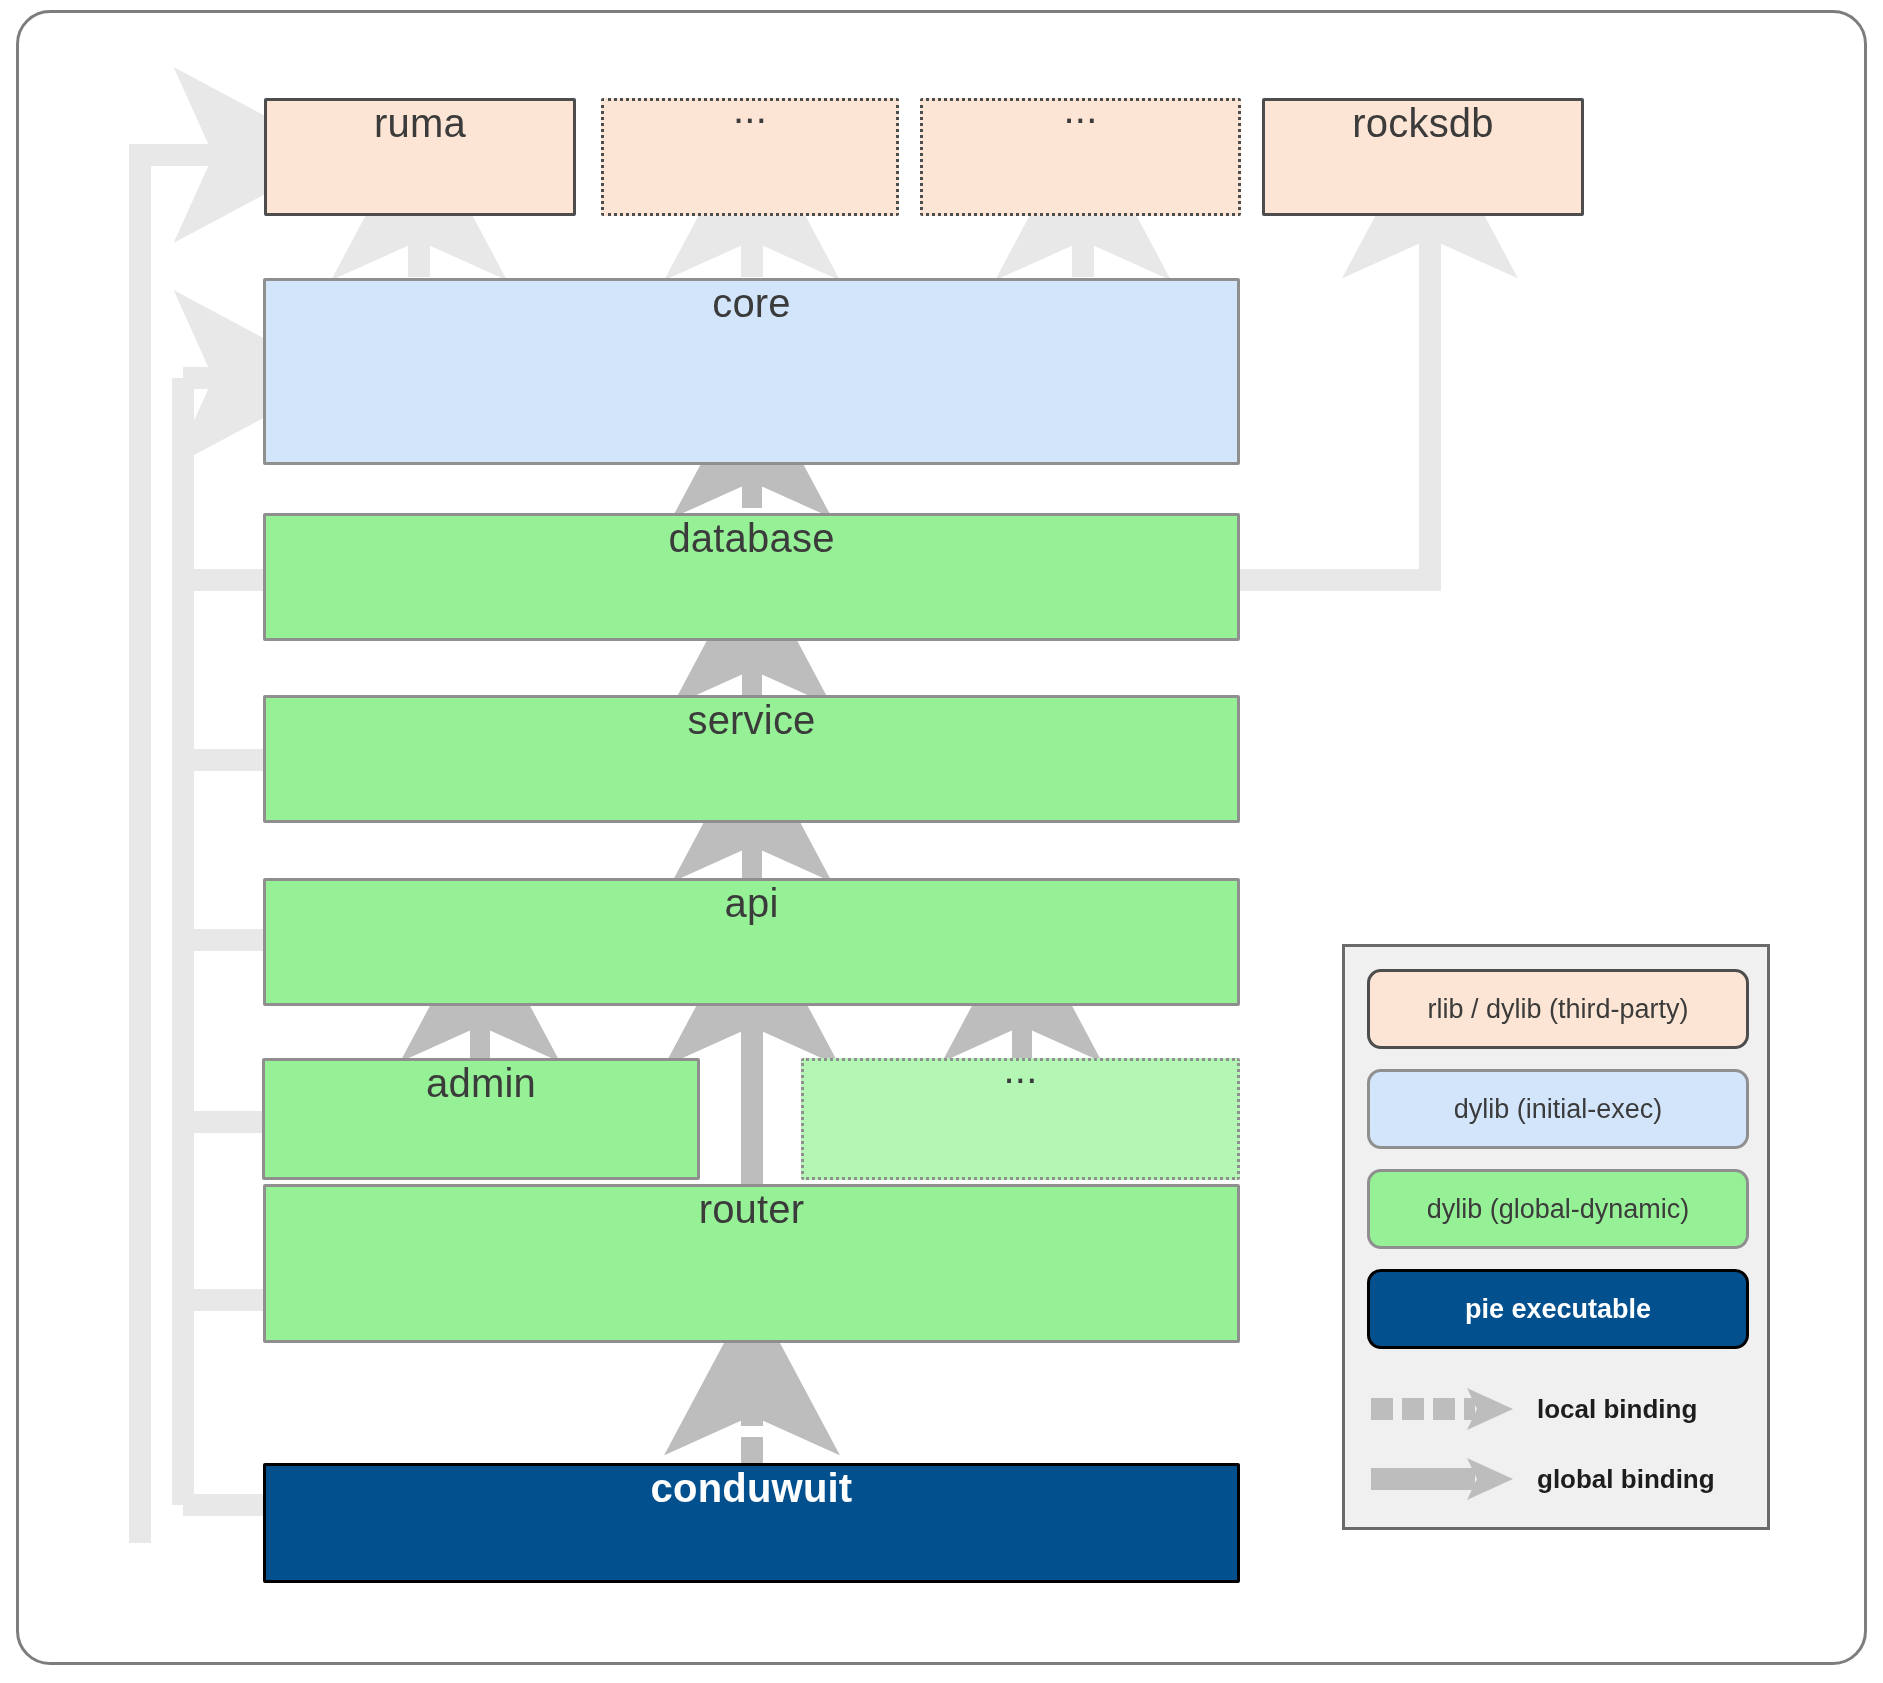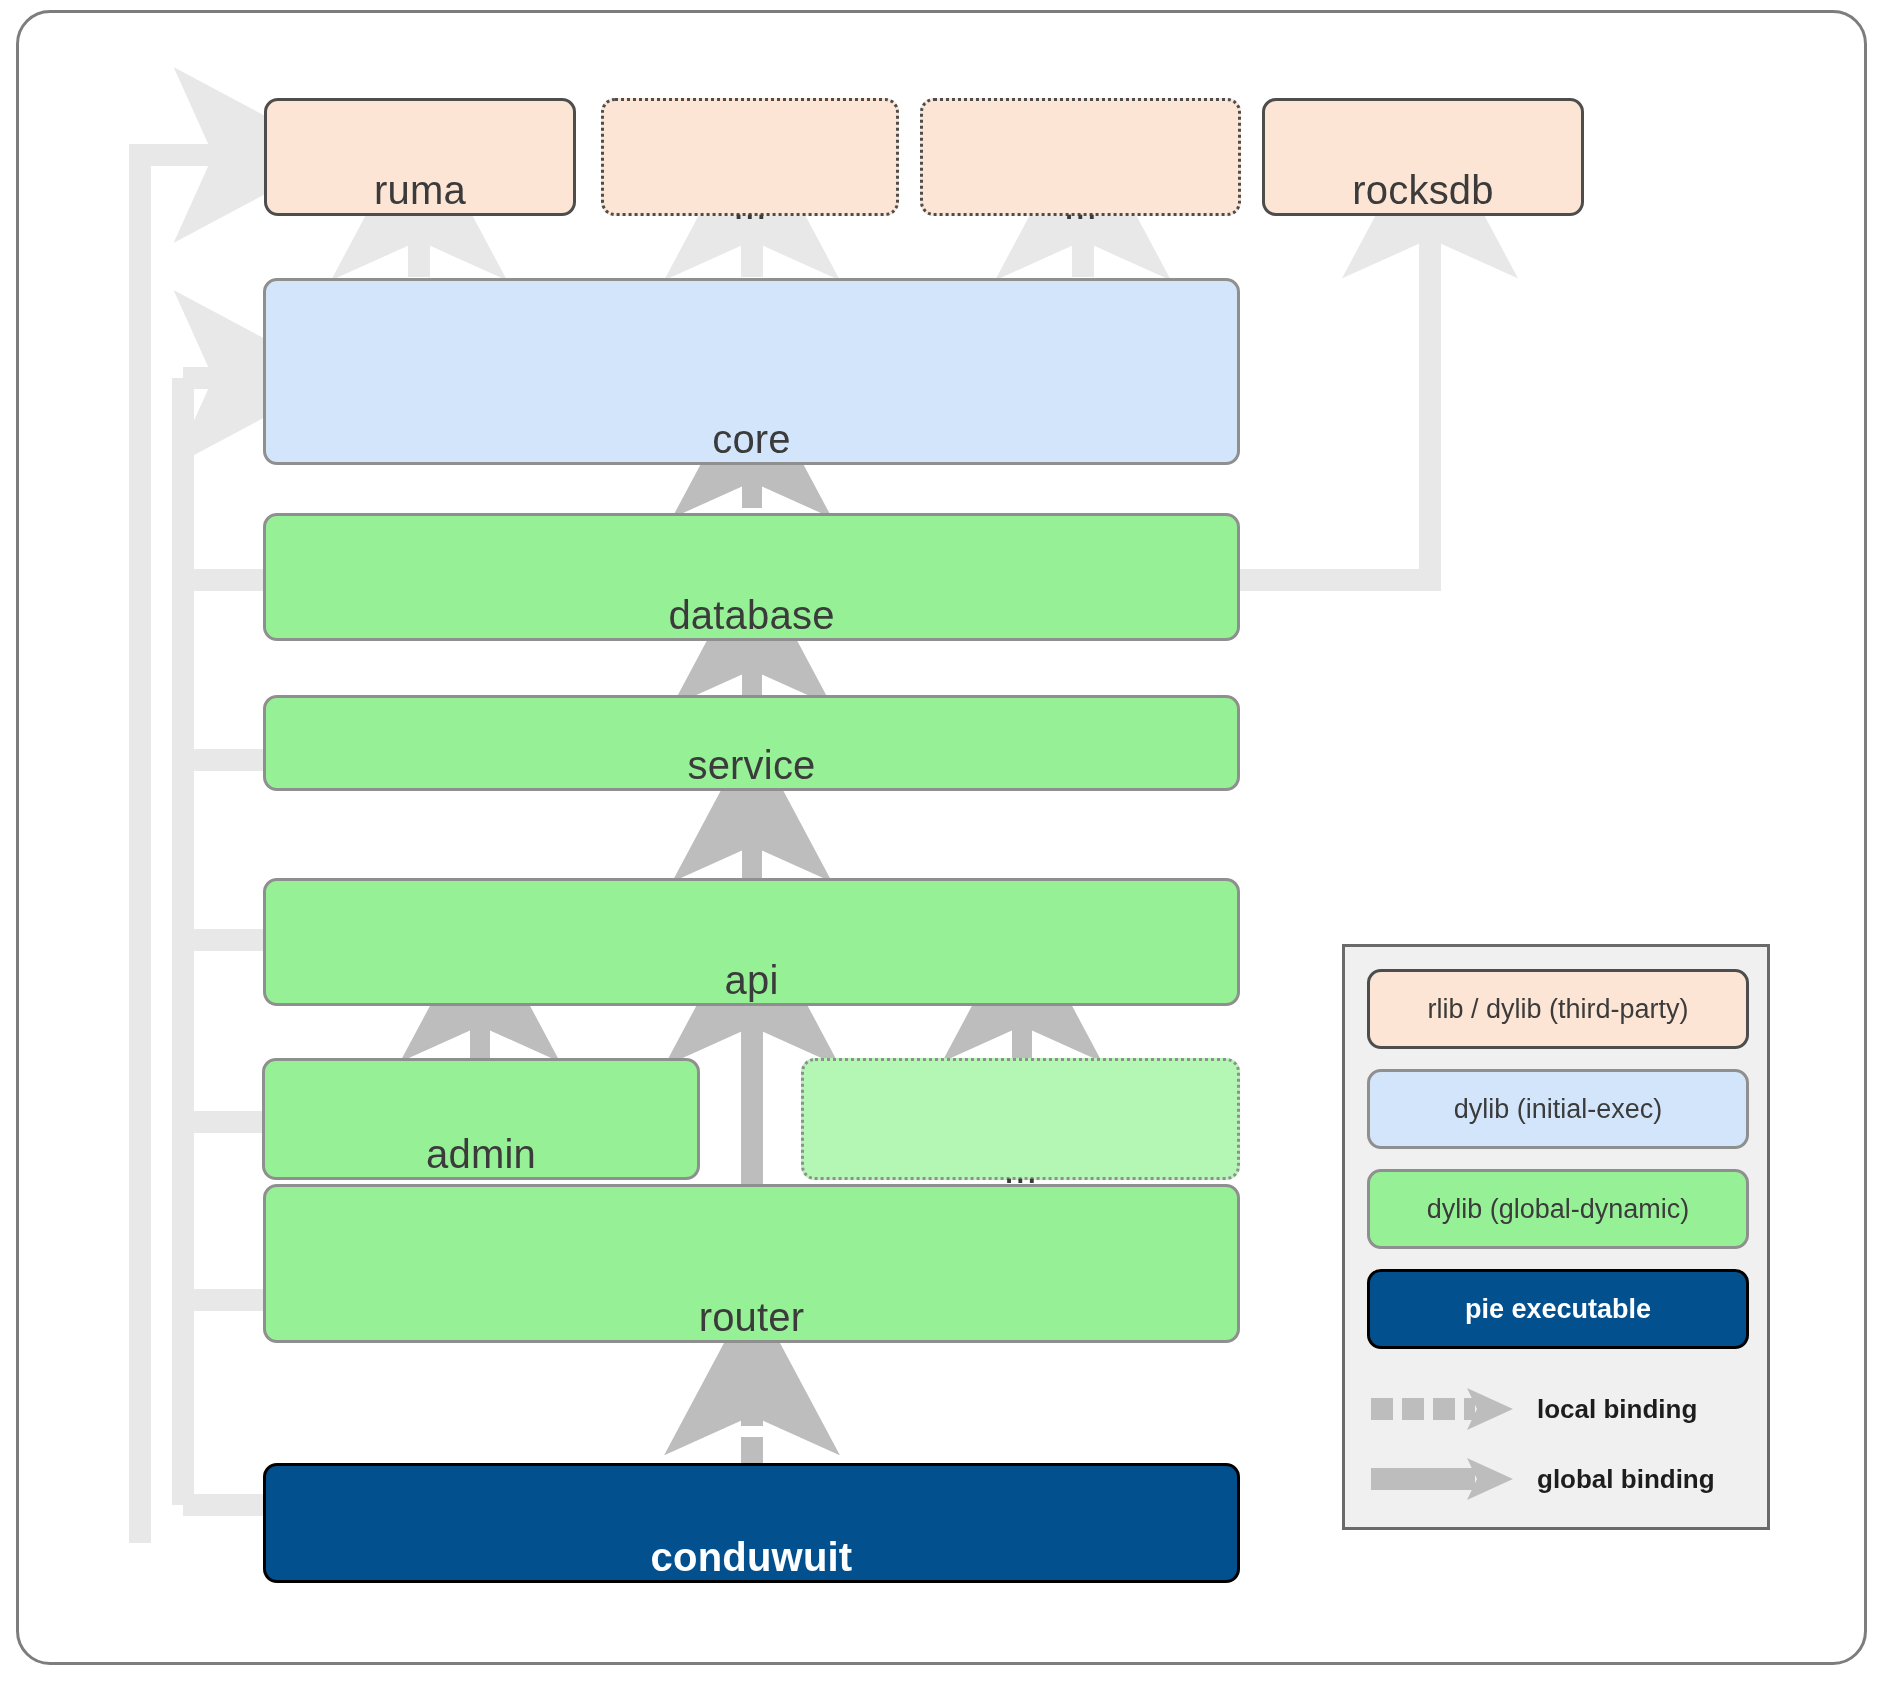--- a/index.html
+++ b/index.html
@@ -33,23 +33,23 @@
     position: absolute;
     left: 0; top: 0;
     width: 1883px;
     height: 1683px;
     pointer-events: none;
   }
   .node {
     position: absolute;
     box-sizing: border-box;
     display: flex;
-    align-items: flex-end;
+    align-items: flex-start;
     justify-content: center;
-    border-radius: 14px;
+    border-radius: 2px;
     font-size: 40px;
     color: #3b3b3b;
     letter-spacing: .2px;
     z-index: 3;
   }
   .node.thirdparty {
     background: #fce5d4;
     border: 3px solid #4d4d4d;
   }
   .node.thirdparty.dotted {
@@ -236,21 +236,21 @@
   </div>
 
   <div class="node initialexec" style="left:263px; top:278px; width:977px; height:187px;">
     <span>core</span>
   </div>
 
   <div class="node globaldyn" style="left:263px; top:513px; width:977px; height:128px;">
     <span>database</span>
   </div>
 
-  <div class="node globaldyn" style="left:263px; top:695px; width:977px; height:96px;">
+  <div class="node globaldyn" style="left:263px; top:695px; width:977px; height:128px;">
     <span>service</span>
   </div>
 
   <div class="node globaldyn" style="left:263px; top:878px; width:977px; height:128px;">
     <span>api</span>
   </div>
 
   <div class="node globaldyn" style="left:262px; top:1058px; width:438px; height:122px;">
     <span>admin</span>
   </div>

